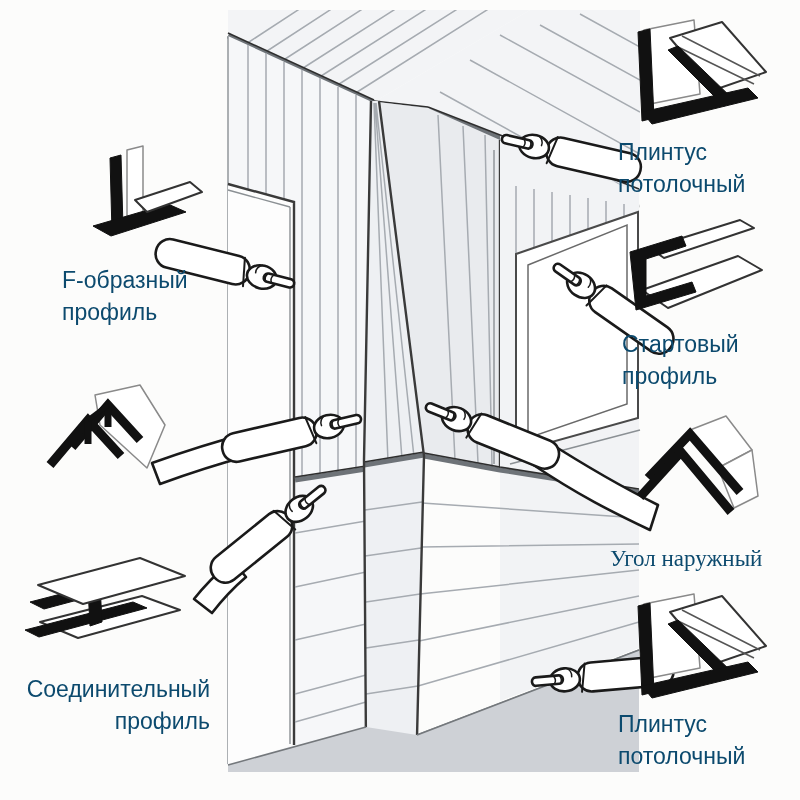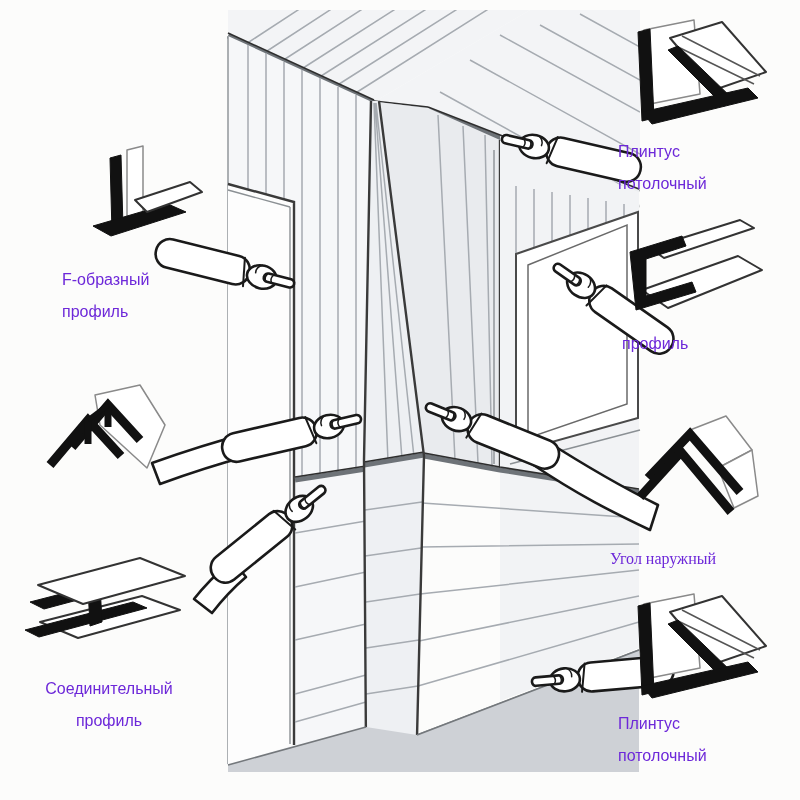--- a/index.html
+++ b/index.html
@@ -1,20 +1,20 @@
 <!DOCTYPE html>
 <html><head>
 <meta charset="utf-8">
 <style>
   html,body{margin:0;padding:0;background:#ffffff;}
   #stage{position:relative;width:800px;height:800px;background:#fcfcfb;overflow:hidden;
          font-family:"Liberation Sans", sans-serif;}
   svg{position:absolute;left:0;top:0;}
-  .lbl{position:absolute;color:#6d28d9;font-size:16px;line-height:32px;white-space:nowrap;}
-  .lbl.center{text-align:center;white-space:normal;}
+  .lbl{position:absolute;color:#0c4a6e;font-size:23px;line-height:32px;white-space:nowrap;}
+  .lbl.center{text-align:right;white-space:normal;}
   .lbl span{display:block;}
   
   .sk{fill:#ffffff;stroke:#1a1a1a;stroke-width:2.6;stroke-linejoin:round;}
   .ln{stroke:#1a1a1a;stroke-width:2;fill:none;stroke-linecap:round;}
   .ln2{stroke:#1a1a1a;stroke-width:1.5;fill:none;stroke-linecap:round;}
   .pl{stroke:#a6abb1;stroke-width:1.5;fill:none;}
   .pl2{stroke:#b4b9bf;stroke-width:1.2;fill:none;}
   .band{stroke:#6e7378;stroke-width:5;fill:none;}
   .bandd{stroke:#2e2e2e;stroke-width:1.7;fill:none;}
   .ed{stroke:#3a3a3a;stroke-width:2.4;fill:none;}
@@ -204,20 +204,21 @@
   <span>Соединительный</span>
   <span>профиль</span>
 </div>
 
 <div class="lbl" style="left:618px;top:136px;">
   <span>Плинтус</span>
   <span>потолочный</span>
 </div>
 
 <div class="lbl" style="left:622px;top:328px;">
+  <span>Стартовый</span>
   <span>профиль</span>
 </div>
 
 <div class="lbl" style="left:610px;top:543px;font-family:Liberation Serif, serif;">
   <span>Угол наружный</span>
 </div>
 
 <div class="lbl" style="left:618px;top:708px;">
   <span>Плинтус</span>
   <span>потолочный</span>

